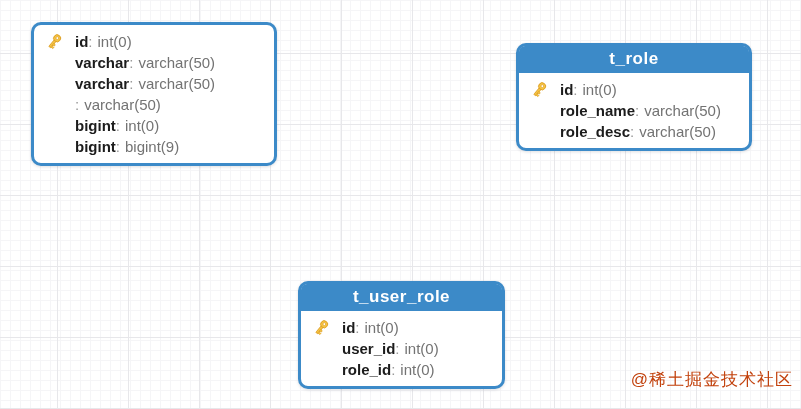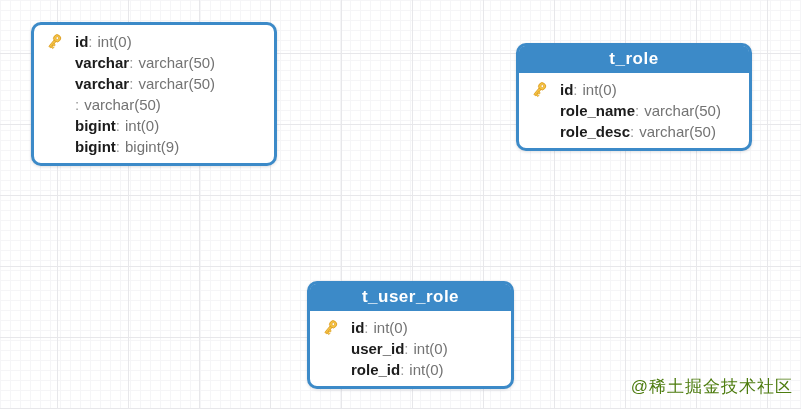--- a/index.html
+++ b/index.html
@@ -50,27 +50,27 @@
     align-items:center;
     padding-left:3px;
   }
   .key-cell svg { width:18px; height:18px; }
   .fname { color:#1c1c1c; font-weight:bold; }
   .fsep  { color:#9a9a9a; margin-right:5px; }
   .ftype { color:#737373; }
   
   #card-t-user      { left:31px;  top:22px;  width:246px; }
   #card-t-role      { left:476px; top:43px;  width:236px;margin-left:40px; }
-  #card-t-user-role { left:307px; top:281px; width:207px; }
+  #card-t-user-role { left:298px; top:281px; width:207px; }
   .watermark {
     position:absolute;
     right:8px;
-    bottom:11px;
+    bottom:18px;
     font-size:17px;
-    color:#4d7c0f;
+    color:#c2410c;
     letter-spacing:1px;
   }
 </style>
 </head>
 <body>
 
 <svg width="0" height="0" style="position:absolute">
   <defs>
     <g id="pk-key">
       <g transform="rotate(40 10 10)">

